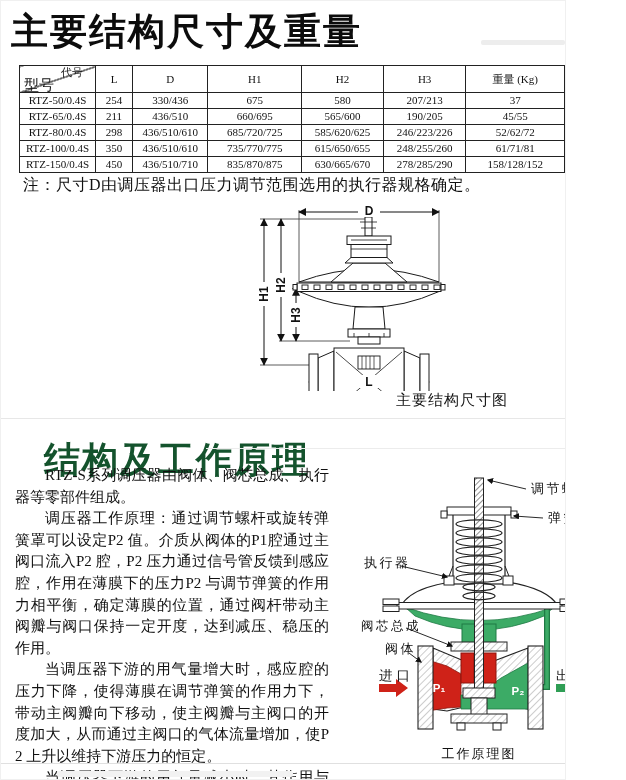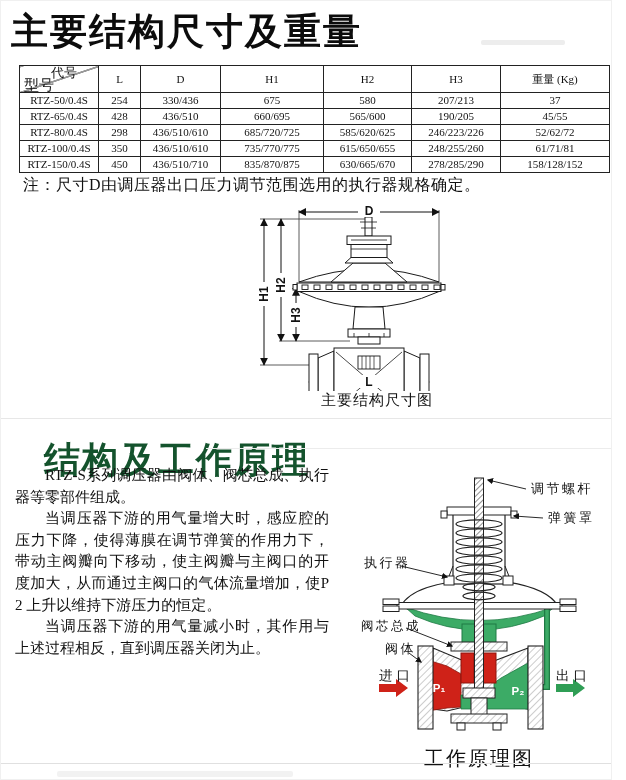--- a/index.html
+++ b/index.html
@@ -1,41 +1,41 @@
 <!DOCTYPE html>
 <html><head>
 <meta charset="utf-8">
 <style>
   html,body{margin:0;padding:0;background:#fff;}
-  .page{position:relative;width:612px;height:780px;background:#ffffff;overflow:hidden;
+  .page{position:relative;width:566px;height:780px;background:#ffffff;overflow:hidden;
         font-family:"Liberation Serif",serif;color:#1a1a1a;border:1px solid #f0f0f0;box-sizing:border-box;}
   .t1{position:absolute;left:10px;top:6px;margin:0;font-size:37px;font-weight:900;letter-spacing:2px;
       font-family:"Liberation Sans",sans-serif;color:#0c0c0c;}
   .t2{position:absolute;left:27px;top:419px;margin:16px;font-size:36px;font-weight:900;letter-spacing:2px;
       font-family:"Liberation Sans",sans-serif;color:#14532d;}
   .t2-rule{position:absolute;left:205px;top:447px;width:415px;height:1px;background:#ececec;}
   .sep1{position:absolute;left:0;top:417px;width:626px;height:1px;background:#e7e7e7;}
   .sep2{position:absolute;left:0;top:762px;width:626px;height:1px;background:#e0e0e0;}
   .smudge-a{position:absolute;left:480px;top:39px;width:84px;height:5px;background:#ededed;border-radius:2px;}
   .smudge-b{position:absolute;left:56px;top:770px;width:236px;height:6px;background:#f2f2f2;border-radius:2px;}
 
   table.dim{position:absolute;left:18px;top:64px;border-collapse:collapse;table-layout:fixed;}
   table.dim th,table.dim td{border:1px solid #222;font-size:11px;text-align:center;padding:0;
       font-weight:normal;color:#111;height:15px;line-height:15px;white-space:nowrap;overflow:hidden;}
   table.dim thead th{height:26px;}
   th.corner{position:relative;background-image:linear-gradient(to bottom right,
       transparent calc(50% - 0.6px), #333 calc(50% - 0.6px), #333 calc(50% + 0.6px), transparent calc(50% + 0.6px));}
-  th.corner .ct{position:absolute;top:0;right:21px;font-size:13px;line-height:13px;}
+  th.corner .ct{position:absolute;top:0;right:12px;font-size:11px;line-height:13px;}
   th.corner .cb{position:absolute;bottom:0;left:4px;font-size:15px;line-height:13px;}
   .note{position:absolute;left:22px;top:174px;font-size:16px;color:#111;letter-spacing:0.5px;}
 
   .fig1{position:absolute;left:245px;top:198px;width:300px;height:214px;}
-  .fig1 .cap{position:absolute;left:0;top:192px;width:262px;text-align:center;font-size:15px;letter-spacing:1px;color:#111;}
+  .fig1 .cap{position:absolute;left:0;top:192px;width:262px;text-align:right;font-size:15px;letter-spacing:1px;color:#111;}
   .fig2{position:absolute;left:350px;top:455px;width:276px;height:320px;}
-  .fig2 .cap{position:absolute;left:0;top:289px;width:256px;text-align:center;font-size:20px;letter-spacing:2px;color:#111;}
+  .fig2 .cap{position:absolute;left:0;top:289px;width:256px;text-align:center;font-size:13px;letter-spacing:2px;color:#111;}
 
   .bodytext{position:absolute;left:14px;top:464px;width:314px;font-size:15px;line-height:21.6px;
       text-align:justify;color:#111;}
   .bodytext p{margin:0;text-indent:2em;}
 
   svg text.dim-label{font-family:"Liberation Sans",sans-serif;font-size:12px;font-weight:600;fill:#111;}
   svg text.cjk{font-family:"Liberation Serif",serif;font-size:13px;letter-spacing:2.5px;fill:#111;}
   svg text.pp{font-family:"Liberation Sans",sans-serif;font-size:11.5px;font-weight:bold;fill:#ffffff;}
 </style>
 </head>
@@ -75,21 +75,21 @@
         <td>RTZ-50/0.4S</td>
         <td>254</td>
         <td>330/436</td>
         <td>675</td>
         <td>580</td>
         <td>207/213</td>
         <td>37</td>
       </tr>
       <tr>
         <td>RTZ-65/0.4S</td>
-        <td>428</td>
+        <td>211</td>
         <td>436/510</td>
         <td>660/695</td>
         <td>565/600</td>
         <td>190/205</td>
         <td>45/55</td>
       </tr>
       <tr>
         <td>RTZ-80/0.4S</td>
         <td>298</td>
         <td>436/510/610</td>
@@ -217,20 +217,21 @@
     </svg>
     <div class="cap">主要结构尺寸图</div>
   </div>
 
   <div class="sep1"></div>
   <h2 class="t2">结构及工作原理</h2>
   <div class="t2-rule"></div>
 
   <div class="bodytext">
     <p>RTZ-S系列调压器由阀体、阀芯总成、执行器等零部件组成。</p>
+    <p>调压器工作原理：通过调节螺杆或旋转弹簧罩可以设定P2 值。介质从阀体的P1腔通过主阀口流入P2 腔，P2 压力通过信号管反馈到感应腔，作用在薄膜下的压力P2 与调节弹簧的作用力相平衡，确定薄膜的位置，通过阀杆带动主阀瓣与阀口保持一定开度，达到减压、稳压的作用。</p>
     <p>当调压器下游的用气量增大时，感应腔的压力下降，使得薄膜在调节弹簧的作用力下，带动主阀瓣向下移动，使主阀瓣与主阀口的开度加大，从而通过主阀口的气体流量增加，使P 2 上升以维持下游压力的恒定。</p>
     <p>当调压器下游的用气量减小时，其作用与上述过程相反，直到调压器关闭为止。</p>
   </div>
 
   <div class="fig2">
     <svg width="276" height="288" viewBox="0 0 276 288">
       <defs>
         <marker id="ar2" viewBox="0 0 10 10" refX="8" refY="5" markerWidth="7" markerHeight="7" orient="auto">
           <path d="M0,0L10,5L0,10z" fill="#111"></path>
         </marker>

